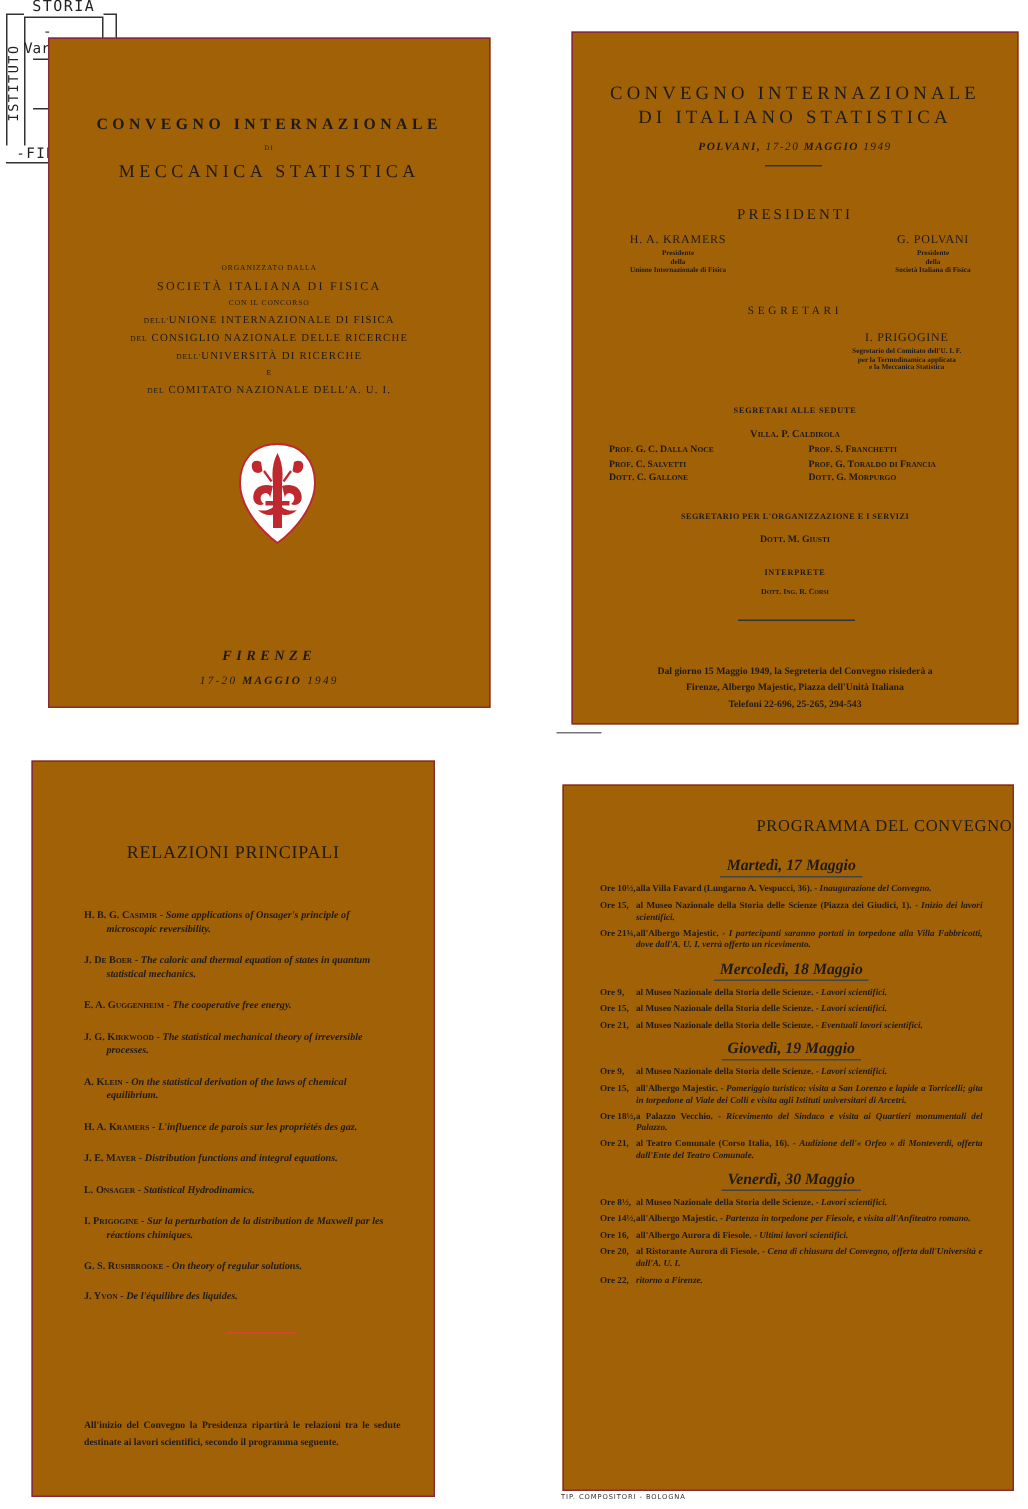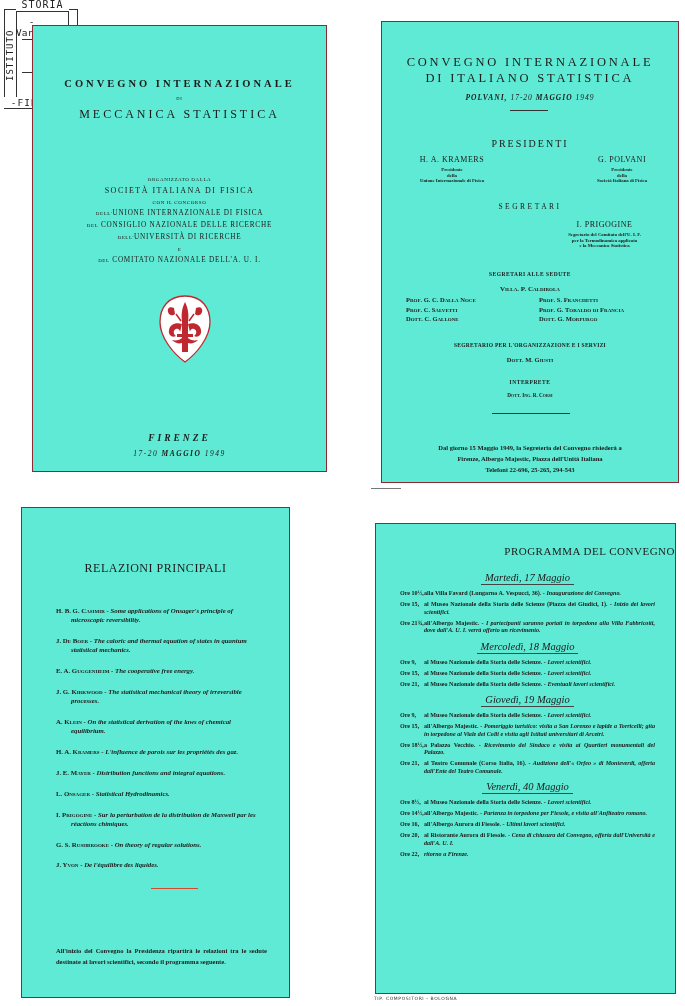--- a/index.html
+++ b/index.html
@@ -1,19 +1,19 @@
 <!DOCTYPE html>
 <html><head>
 <meta charset="utf-8">
 <style>
   * { box-sizing: border-box; margin: 0; padding: 0; }
   html, body { width: 685px; height: 1006px; background: #ffffff; overflow: hidden; }
   body { position: relative; font-family: "Liberation Serif", "DejaVu Serif", serif; color: #1e1a1a; }
 
-  .panel { position: absolute; border: 1.6px solid #8a2a35; background: #5eead4; }
+  .panel { position: absolute; border: 1.6px solid #8a2a35; background: #a16207; }
   .center { text-align: center; }
   .sc { font-variant: small-caps; }
 
   
   .stamp { position: absolute; left: 4px; top: 1px; width: 74px; height: 108px; font-family: "DejaVu Sans Mono", monospace; color: #222; }
   .stamp .outer { position: absolute; left: 0; top: 8px; width: 74px; height: 100px; border: 1px solid #333; }
   .stamp .inner { position: absolute; left: 12px; top: 10px; width: 53px; height: 90px; border: 1px solid #333; }
   .stamp .top { position: absolute; left: 12px; top: -2px; width: 53px; text-align: center; font-size: 10px; letter-spacing: 1px; background:#fff; }
   .stamp .bottom { position: absolute; left: 0; top: 96px; width: 74px; text-align: center; font-size: 9.5px; letter-spacing: 1px; background:#fff; }
   .stamp .lv { position: absolute; left: 1px; top: 12px; width: 10px; height: 84px; font-size: 9px; writing-mode: vertical-rl; transform: rotate(180deg); text-align: center; letter-spacing: 1px; }
@@ -59,21 +59,21 @@
   #p3 .list { position: absolute; top: 98px; left: 34px; right: 22px; }
   #p3 .item { font-size: 6.8px; line-height: 9.3px; margin-bottom: 11.5px; text-indent: -15px; padding-left: 15px; font-weight: bold; }
   #p3 .item .n { font-variant: small-caps; }
   #p3 .item .t { font-style: italic; }
   #p3 .redline { position: absolute; left: 129px; top: 380px; width: 47px; border-top: 1.4px solid #d24a2e; }
   #p3 .foot { position: absolute; top: 437px; left: 34px; right: 22px; font-size: 6.5px; line-height: 11px; font-weight: bold; text-align: justify; }
 
   
   #p4 { left: 375px; top: 523px; width: 301px; height: 471px; }
   #p4 .title { position: absolute; top: 21px; left: 0; right: 0; text-align: right; font-size: 11px; letter-spacing: 0.5px; }
-  #p4 .day { text-align: center; font-style: italic; font-size: 10.5px; margin: 6px 0 5px; }
+  #p4 .day { text-align: center; font-style: italic; font-size: 10.5px; margin: 6px 0 5px; font-weight: bold; }
   #p4 .day span { display: inline-block; border-bottom: 1px solid #444; padding: 0 4px 1px; }
   #p4 .body { position: absolute; top: 42px; left: 24px; right: 20px; }
   #p4 .row { display: flex; font-size: 6.1px; line-height: 7.5px; margin-bottom: 3.5px; font-weight: bold; }
   #p4 .row .time { width: 24px; flex: none; white-space: nowrap; }
   #p4 .row .txt { flex: 1; text-align: justify; }
   #p4 .row .txt i { font-style: italic; }
   .printer { position: absolute; left: 374px; top: 996px; font-family: "DejaVu Sans", sans-serif; font-size: 4.5px; letter-spacing: 0.6px; color: #333; }
   .stray { position: absolute; left: 371px; top: 488px; width: 30px; border-top: 1px solid #777; }
 </style>
 </head>
@@ -247,21 +247,21 @@
       </div>
     <div class="row">
         <div class="time">Ore 18½,</div>
         <div class="txt"><span>a Palazzo Vecchio. -</span> <i>Ricevimento del Sindaco e visita ai Quartieri monumentali del Palazzo.</i></div>
       </div>
     <div class="row">
         <div class="time">Ore 21,</div>
         <div class="txt"><span>al Teatro Comunale (Corso Italia, 16). -</span> <i>Audizione dell'« Orfeo » di Monteverdi, offerta dall'Ente del Teatro Comunale.</i></div>
       </div>
 
-    <div class="day"><span>Venerdì, 40 Maggio</span></div>
+    <div class="day"><span>Venerdì, 30 Maggio</span></div>
     <div class="row">
         <div class="time">Ore 8½,</div>
         <div class="txt"><span>al Museo Nazionale della Storia delle Scienze. -</span> <i>Lavori scientifici.</i></div>
       </div>
     <div class="row">
         <div class="time">Ore 14½,</div>
         <div class="txt"><span>all'Albergo Majestic. -</span> <i>Partenza in torpedone per Fiesole, e visita all'Anfiteatro romano.</i></div>
       </div>
     <div class="row">
         <div class="time">Ore 16,</div>

